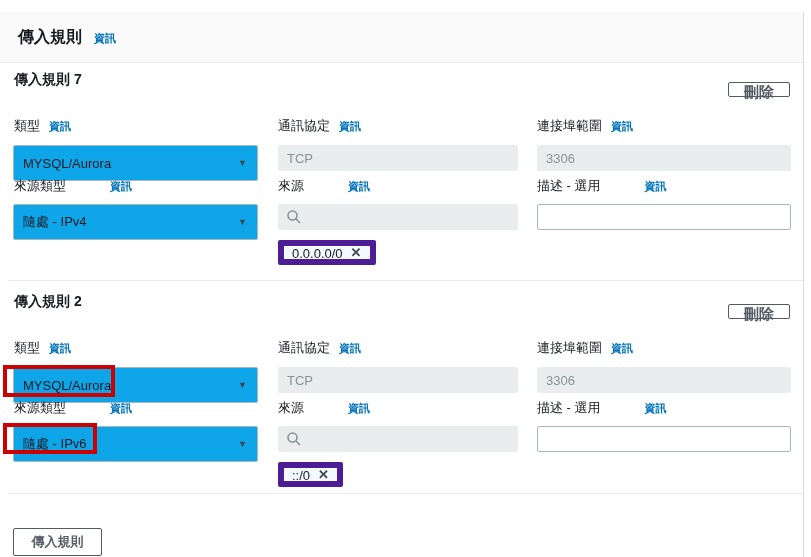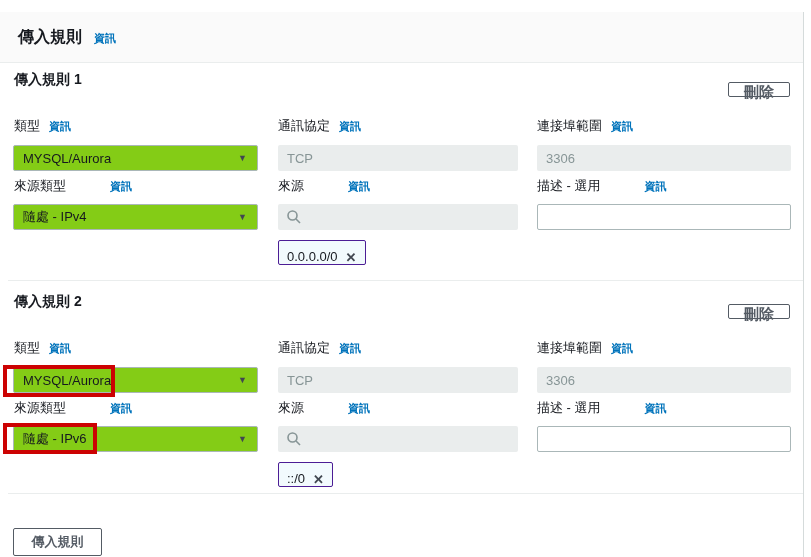--- a/index.html
+++ b/index.html
@@ -57,22 +57,22 @@
     display: flex; align-items: baseline; gap: 9px;
     white-space: nowrap;
   }
   .field-label.row2 { top: 114px; gap: 44px; }
   .col1 { left: 14px; }
   .col2 { left: 278px; }
   .col3 { left: 537px; }
 
   .dropdown {
     position: absolute; top: 82px; left: 13px;
-    width: 245px; height: 26px;
-    background: #84cc16;
+    width: 245px; height: 36px;
+    background: #0ea5e9;
     border: 1px solid #aab7b8; border-radius: 2px;
     display: flex; align-items: center;
     padding: 0 10px 0 9px;
     font-size: 13px; color: #16191f;
     cursor: pointer;
   }
   .dropdown.row2 { top: 141px; }
   .dd-arrow {
     margin-left: auto;
     font-size: 9px; color: #414750;
@@ -99,22 +99,22 @@
     background: #ffffff;
     border: 1px solid #aab7b8; border-radius: 2px;
     padding-left: 8px;
     font-family: "Liberation Sans", sans-serif;
     font-size: 13px; color: #16191f;
   }
   .token {
     position: absolute; top: 177px; left: 278px;
     height: 25px;
     background: #f2fafd;
-    border: 1px solid #4c1d95; border-radius: 2px;
-    display: inline-flex; align-items: flex-end; gap: 8px;
+    border: 6px solid #4c1d95; border-radius: 2px;
+    display: inline-flex; align-items: flex-start; gap: 8px;
     padding: 0 8px;
     font-size: 13px; color: #16191f;
   }
   .token-close {
     font-size: 13px; color: #414750; font-weight: 700;
     cursor: pointer; line-height: 1;
   }
   .divider {
     position: absolute; left: 8px; width: 795px; height: 1px;
     background: #eaeded;
@@ -147,21 +147,21 @@
 <body>
 
 <div class="page">
 
   <div class="header">
     <span class="header-title">傳入規則</span>
     <a class="info-link">資訊</a>
   </div>
 
   <div class="rule rule-1">
-    <div class="rule-heading">傳入規則 1</div>
+    <div class="rule-heading">傳入規則 7</div>
     <button class="delete-btn">刪除</button>
 
     <div class="field-label col1">
       <span>類型</span>
       <a class="info-link">資訊</a>
     </div>
     <div class="field-label col2">
       <span>通訊協定</span>
       <a class="info-link">資訊</a>
     </div>

